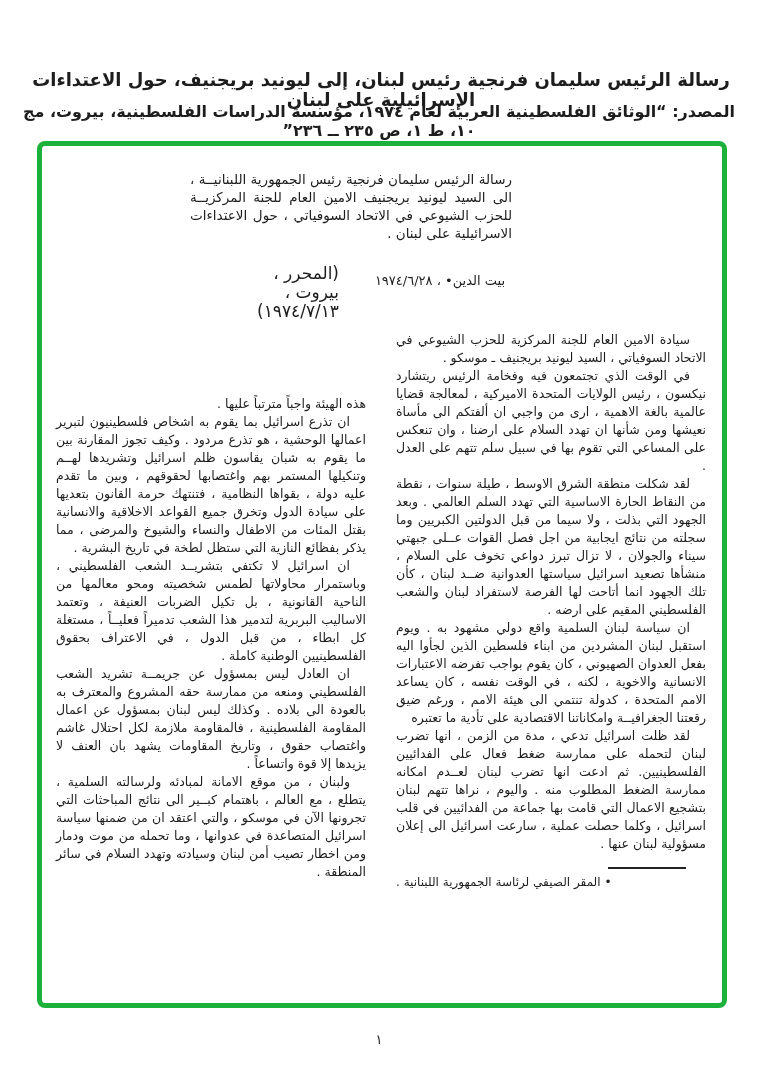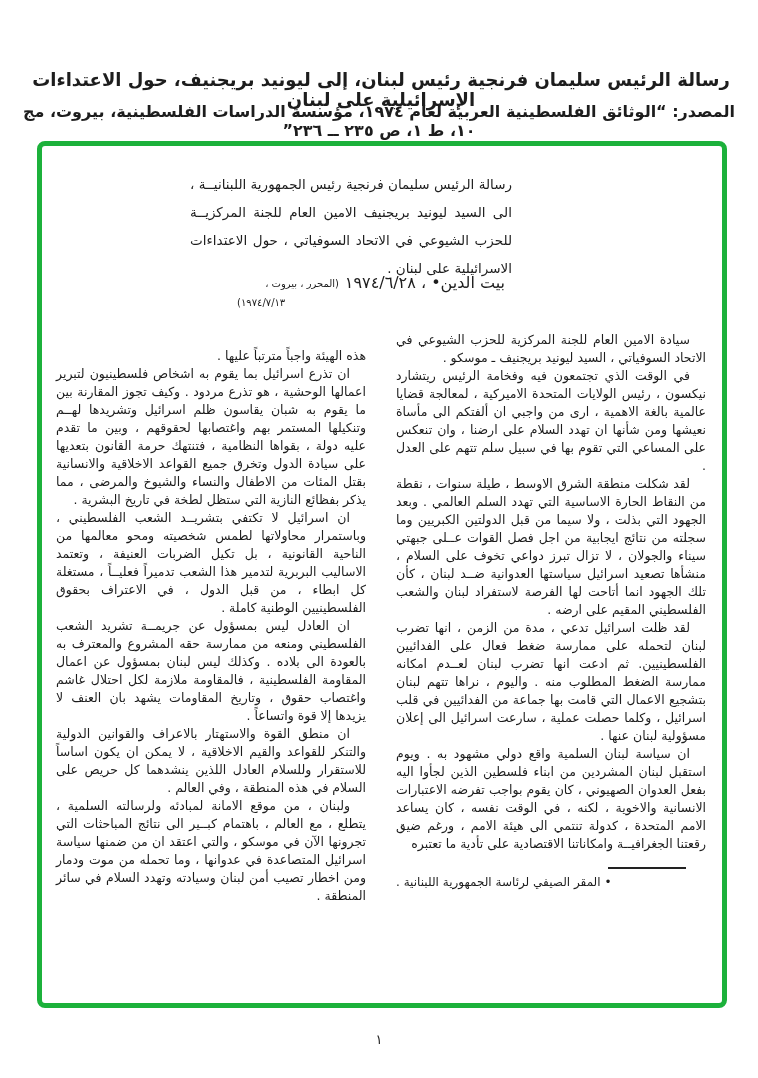--- a/index.html
+++ b/index.html
@@ -16,40 +16,40 @@
     position:absolute; top:102px; left:20px; right:20px;
     text-align:center; direction:rtl; font-weight:bold; font-size:16px;
   }
   .green-box {
     position:absolute; left:37px; top:141px; width:690px; height:867px;
     border:5px solid var(--green); border-radius:8px; box-sizing:border-box;
     background:#fff;
   }
   .intro {
     position:absolute; left:190px; top:170px; width:322px;
-    direction:rtl; text-align:justify; font-size:13.5px; line-height:28px;
+    direction:rtl; text-align:justify; font-size:13.5px; line-height:18px;
   }
   .dateline-place {
     position:absolute; top:273px; right:253px;
-    direction:rtl; font-size:16px; white-space:nowrap;
+    direction:rtl; font-size:13px; white-space:nowrap;
   }
   .dateline-src {
-    position:absolute; top:274px; left:237px; width:102px;
-    direction:rtl; font-size:10px; line-height:19px;
+    position:absolute; top:264px; left:237px; width:102px;
+    direction:rtl; font-size:17px; line-height:19px;
   }
-  .dateline-src .l2 { text-align:left; }
+  .dateline-src .l2 { text-align:right; }
   .columns {
     position:absolute; top:331px; left:56px; width:650px;
     display:flex; gap:30px; direction:rtl;
   }
   .col { text-align:justify; font-size:12.5px; line-height:18px; direction:rtl; }
   .col-right { width:318px; }
   .col-left  { width:318px; padding-top:16px; }
   .col p { margin:0; text-indent:16px; }
-  .col-left .para-group p:first-child { text-indent:0; }
+  .col-left .para-group p:first-child { text-indent:0;margin-top:48px; }
   .footnote-rule {
     width:78px; height:0; border-top:2px solid #222;
     margin:14px 20px 4px 0;
   }
   .footnote { font-size:12px; direction:rtl; text-align:left; }
   .page-number {
     position:absolute; top:1032px; left:0; right:0;
     text-align:center; font-size:13px;
   }
 </style>
@@ -72,33 +72,32 @@
     <div class="l1">(المحرر ، بيروت ،</div>
     <div class="l2">١٩٧٤/٧/١٣)</div>
   </div>
 
   <div class="columns">
     <div class="col col-right">
       <div class="para-group">
           <p>سيادة الامين العام للجنة المركزية للحزب الشيوعي في الاتحاد السوفياتي ، السيد ليونيد بريجنيف ـ موسكو .</p>
           <p>في الوقت الذي تجتمعون فيه وفخامة الرئيس ريتشارد نيكسون ، رئيس الولايات المتحدة الاميركية ، لمعالجة قضايا عالمية بالغة الاهمية ، ارى من واجبي ان ألفتكم الى مأساة نعيشها ومن شأنها ان تهدد السلام على ارضنا ، وان تنعكس على المساعي التي تقوم بها في سبيل سلم تتهم على العدل .</p>
           <p>لقد شكلت منطقة الشرق الاوسط ، طيلة سنوات ، نقطة من النقاط الحارة الاساسية التي تهدد السلم العالمي . وبعد الجهود التي بذلت ، ولا سيما من قبل الدولتين الكبريين وما سجلته من نتائج ايجابية من اجل فصل القوات عــلى جبهتي سيناء والجولان ، لا تزال تبرز دواعي تخوف على السلام ، منشأها تصعيد اسرائيل سياستها العدوانية ضــد لبنان ، كأن تلك الجهود انما أتاحت لها الفرصة لاستفراد لبنان والشعب الفلسطيني المقيم على ارضه .</p>
+          <p>ان سياسة لبنان السلمية واقع دولي مشهود به . ويوم استقبل لبنان المشردين من ابناء فلسطين الذين لجأوا اليه بفعل العدوان الصهيوني ، كان يقوم بواجب تفرضه الاعتبارات الانسانية والاخوية ، لكنه ، في الوقت نفسه ، كان يساعد الامم المتحدة ، كدولة تنتمي الى هيئة الامم ، ورغم ضيق رقعتنا الجغرافيــة وامكاناتنا الاقتصادية على تأدية ما تعتبره</p>
           <p>لقد ظلت اسرائيل تدعي ، مدة من الزمن ، انها تضرب لبنان لتحمله على ممارسة ضغط فعال على الفدائيين الفلسطينيين. ثم ادعت انها تضرب لبنان لعــدم امكانه ممارسة الضغط المطلوب منه . واليوم ، نراها تتهم لبنان بتشجيع الاعمال التي قامت بها جماعة من الفدائيين في قلب اسرائيل ، وكلما حصلت عملية ، سارعت اسرائيل الى إعلان مسؤولية لبنان عنها .</p>
-          <p>ان سياسة لبنان السلمية واقع دولي مشهود به . ويوم استقبل لبنان المشردين من ابناء فلسطين الذين لجأوا اليه بفعل العدوان الصهيوني ، كان يقوم بواجب تفرضه الاعتبارات الانسانية والاخوية ، لكنه ، في الوقت نفسه ، كان يساعد الامم المتحدة ، كدولة تنتمي الى هيئة الامم ، ورغم ضيق رقعتنا الجغرافيــة وامكاناتنا الاقتصادية على تأدية ما تعتبره</p>
         </div>
       <div class="footnote-rule"></div>
       <div class="footnote">• المقر الصيفي لرئاسة الجمهورية اللبنانية .</div>
     </div>
     <div class="col col-left">
       <div class="para-group">
           <p>هذه الهيئة واجباً مترتباً عليها .</p>
           <p>ان تذرع اسرائيل بما يقوم به اشخاص فلسطينيون لتبرير اعمالها الوحشية ، هو تذرع مردود . وكيف تجوز المقارنة بين ما يقوم به شبان يقاسون ظلم اسرائيل وتشريدها لهــم وتنكيلها المستمر بهم واغتصابها لحقوقهم ، وبين ما تقدم عليه دولة ، بقواها النظامية ، فتنتهك حرمة القانون بتعديها على سيادة الدول وتخرق جميع القواعد الاخلاقية والانسانية بقتل المئات من الاطفال والنساء والشيوخ والمرضى ، مما يذكر بفظائع النازية التي ستظل لطخة في تاريخ البشرية .</p>
           <p>ان اسرائيل لا تكتفي بتشريــد الشعب الفلسطيني ، وباستمرار محاولاتها لطمس شخصيته ومحو معالمها من الناحية القانونية ، بل تكيل الضربات العنيفة ، وتعتمد الاساليب البربرية لتدمير هذا الشعب تدميراً فعليــاً ، مستغلة كل ابطاء ، من قبل الدول ، في الاعتراف بحقوق الفلسطينيين الوطنية كاملة .</p>
           <p>ان العادل ليس بمسؤول عن جريمــة تشريد الشعب الفلسطيني ومنعه من ممارسة حقه المشروع والمعترف به بالعودة الى بلاده . وكذلك ليس لبنان بمسؤول عن اعمال المقاومة الفلسطينية ، فالمقاومة ملازمة لكل احتلال غاشم واغتصاب حقوق ، وتاريخ المقاومات يشهد بان العنف لا يزيدها إلا قوة واتساعاً .</p>
-          <p>ان منطق القوة والاستهتار بالاعراف والقوانين الدولية والتنكر للقواعد والقيم الاخلاقية ، لا يمكن ان يكون اساساً للاستقرار وللسلام العادل اللذين ينشدهما كل حريص على السلام في هذه المنطقة ، وفي العالم .</p>
           <p>ولبنان ، من موقع الامانة لمبادئه ولرسالته السلمية ، يتطلع ، مع العالم ، باهتمام كبــير الى نتائج المباحثات التي تجرونها الآن في موسكو ، والتي اعتقد ان من ضمنها سياسة اسرائيل المتصاعدة في عدوانها ، وما تحمله من موت ودمار ومن اخطار تصيب أمن لبنان وسيادته وتهدد السلام في سائر المنطقة .</p>
         </div>
     </div>
   </div>
 
   <div class="page-number">١</div>
 
 </div>
 
 </body></html>

